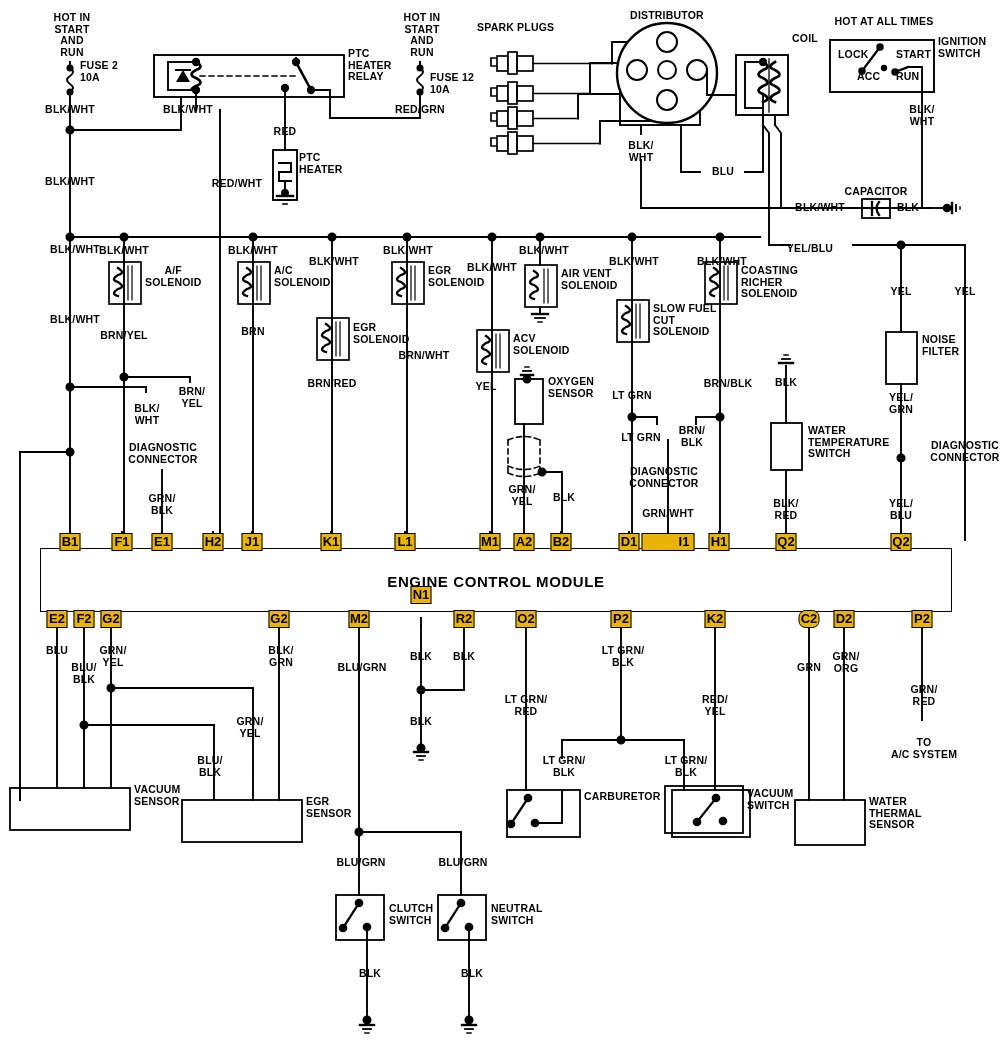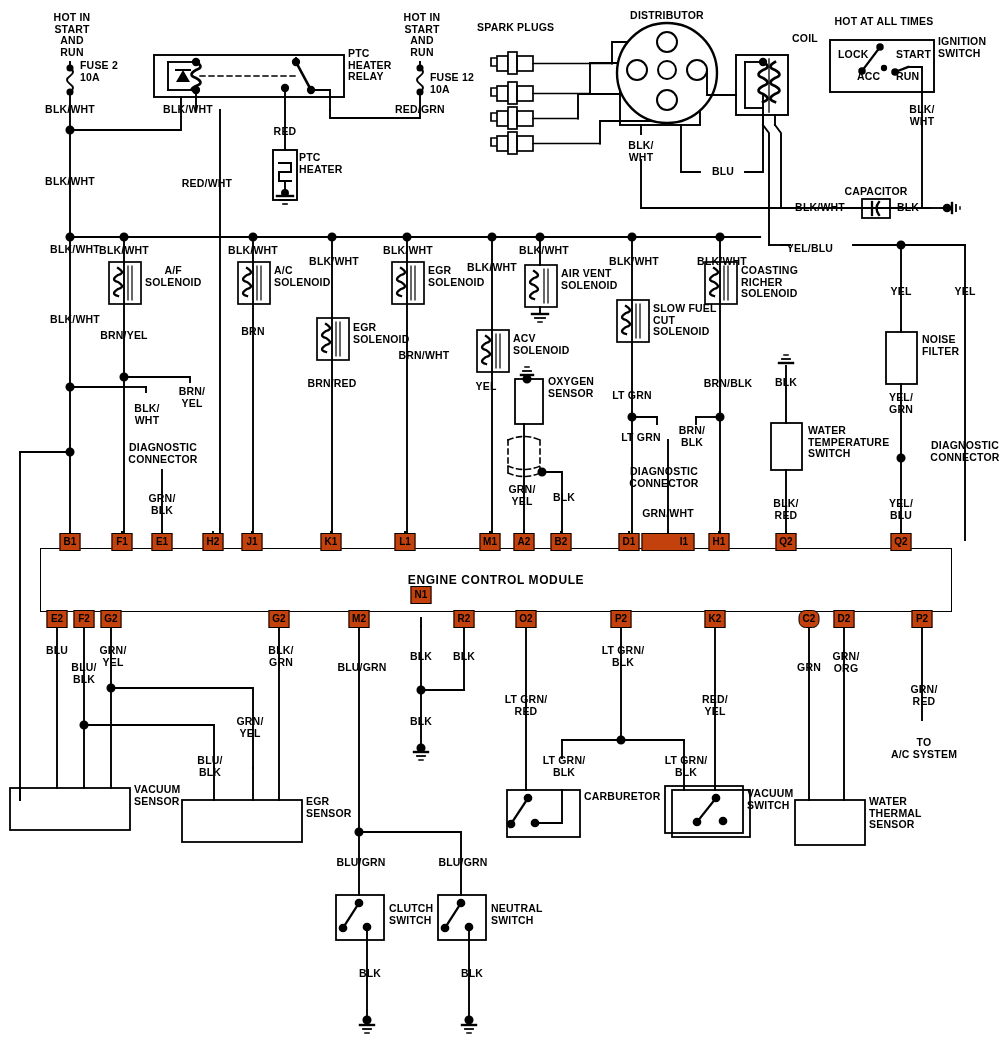--- a/index.html
+++ b/index.html
@@ -1,25 +1,25 @@
 <!DOCTYPE html>
 <html><head>
 <meta charset="utf-8">
 <style>
   html,body{margin:0;padding:0;background:#ffffff;}
   body{font-family:"Liberation Sans", sans-serif;}
   #root{position:relative;width:1000px;height:1052px;background:#fff;overflow:hidden;}
   #svgroot{position:absolute;left:0;top:0;width:1000px;height:1052px;}
   .lbl{position:absolute;font-family:"Liberation Sans", sans-serif;font-size:10.5px;font-weight:bold;color:#000;line-height:11.5px;letter-spacing:0.2px;white-space:pre;}
   .lbl.ctr{text-align:center;transform:translateX(-50%);}
-  .term{position:absolute;width:19px;height:16px;border:1.6px solid #000;background:#c2410c;
-        font-size:10px;font-weight:bold;line-height:15px;text-align:center;
+  .term{position:absolute;width:19px;height:16px;border:1.6px solid #000;background:#eab308;
+        font-size:13px;font-weight:bold;line-height:15px;text-align:center;
         transform:translateX(-50%);font-family:"Liberation Sans", sans-serif;}
   .ecmbox{position:absolute;border:1.8px solid #000;background:#fff;}
-  .ecmtitle{position:absolute;width:100%;text-align:center;font-size:12px;font-weight:bold;letter-spacing:0.6px;}
+  .ecmtitle{position:absolute;width:100%;text-align:center;font-size:15px;font-weight:bold;letter-spacing:0.6px;}
 </style>
 </head>
 <body>
 
 <div id="root">
 
   <svg id="svgroot" viewBox="0 0 1000 1052">
     <defs>
       <g id="dot">
           <circle r="3.6" fill="#000"></circle>
@@ -413,21 +413,21 @@
   <div class="lbl" style="left:896px;top:49px;">START</div>
   <div class="lbl" style="left:857px;top:71px;">ACC</div>
   <div class="lbl" style="left:896px;top:71px;">RUN</div>
   <div class="lbl ctr" style="left:876px;top:186px;">CAPACITOR</div>
 
   <div class="lbl ctr" style="left:70px;top:104px;">BLK/WHT</div>
   <div class="lbl ctr" style="left:188px;top:104px;">BLK/WHT</div>
   <div class="lbl ctr" style="left:285px;top:126px;">RED</div>
   <div class="lbl ctr" style="left:420px;top:104px;">RED/GRN</div>
   <div class="lbl ctr" style="left:70px;top:176px;">BLK/WHT</div>
-  <div class="lbl ctr" style="left:207px;top:178px;">RED/WHT</div>
+  <div class="lbl ctr" style="left:237px;top:178px;">RED/WHT</div>
   <div class="lbl ctr" style="left:641px;top:140px;">BLK/
 WHT</div>
   <div class="lbl ctr" style="left:723px;top:166px;">BLU</div>
   <div class="lbl ctr" style="left:820px;top:202px;">BLK/WHT</div>
   <div class="lbl ctr" style="left:908px;top:202px;">BLK</div>
   <div class="lbl ctr" style="left:922px;top:104px;">BLK/
 WHT</div>
   <div class="lbl ctr" style="left:810px;top:243px;">YEL/BLU</div>
 
   <div class="lbl ctr" style="left:124px;top:245px;">BLK/WHT</div>

